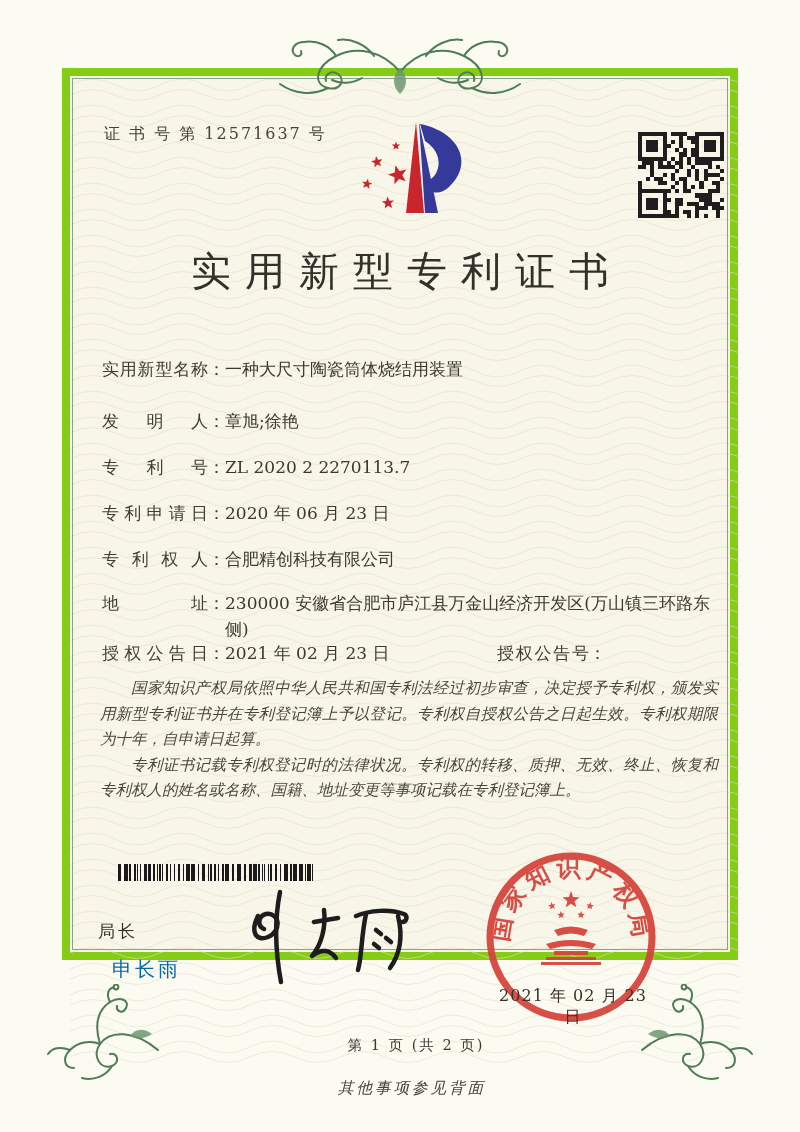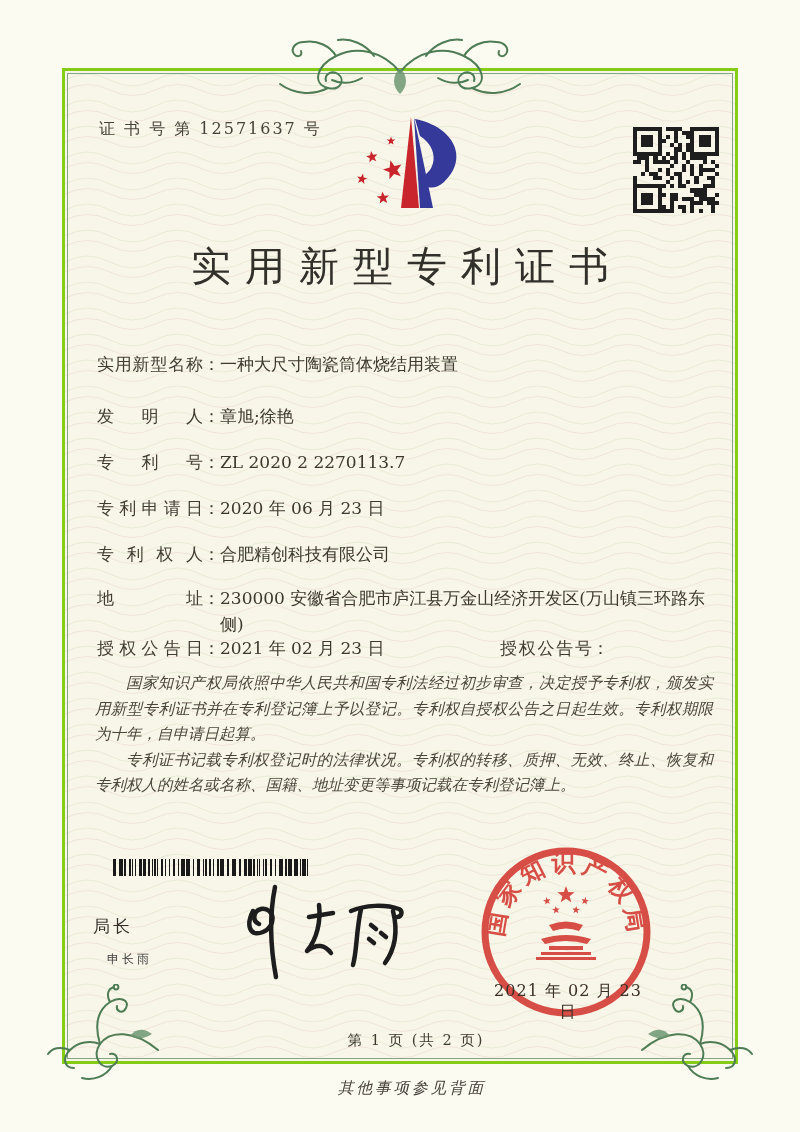--- a/index.html
+++ b/index.html
@@ -4,22 +4,22 @@
 <style>
   html,body{margin:0;padding:0;}
   body{
     width:800px;height:1132px;position:relative;overflow:hidden;
     background:#fcfbf2;
     font-family:"DejaVu Serif","Liberation Serif",serif;
     color:#3e3a2f;
   }
   
   .cert{
-    position:absolute;left:62px;top:68px;width:676px;height:996px;
-    background:#f8f6e8;border:3px solid #84cc16;box-sizing:border-box;
+    position:absolute;left:62px;top:68px;width:676px;height:892px;
+    background:#f8f6e8;border:8px solid #84cc16;box-sizing:border-box;
   }
   .cert::before{
     content:"";position:absolute;inset:2px;border:1px solid #82a684;
     pointer-events:none;z-index:1;
   }
   .waves{position:absolute;inset:0;z-index:0;opacity:.6;}
   .cert > .item{position:absolute;z-index:2;}
   
   .cert-no{left:34px;top:48px;font-size:16px;letter-spacing:2px;color:#46423a;}
   .logo{left:276px;top:40px;width:130px;height:108px;}
@@ -34,31 +34,31 @@
   .frow{left:32px;width:616px;font-size:17px;line-height:26px;display:flex;}
   .flabel{
     display:inline-block;width:106px;flex:none;
     text-align:justify;text-align-last:justify;color:#403c32;
   }
   .fcolon{flex:none;}
   .fvalue{color:#3c382e;}
   .frow.two{display:block;}
   .frow.two .pair{display:inline-flex;align-items:flex-end;}
   .frow.two .pair.second{position:absolute;left:395px;top:0;}
-  .frow.two .pair.second .flabel{width:92px;margin-left:8px;}
+  .frow.two .pair.second .flabel{width:92px;}
   
   .paras{left:30px;top:600px;width:618px;}
   .paras p{
     margin:0;font-size:15.5px;line-height:25.5px;text-indent:2em;
     text-align:justify;color:#4a463b;font-style:italic;
   }
   
   .barcode{left:48px;top:788px;width:196px;height:17px;}
   .signer-role{left:28px;top:844px;font-size:17px;letter-spacing:3px;color:#33302a;}
-  .signer-name{left:42px;top:880px;font-size:12px;letter-spacing:3px;color:#404040;}
+  .signer-name{left:42px;top:880px;font-size:20px;letter-spacing:3px;color:#0369a1;}
   .signature{left:158px;top:806px;width:192px;height:108px;}
   .seal{left:412px;top:772px;width:178px;height:178px;opacity:.93;z-index:3;}
   .seal-date{
     left:420px;top:910px;width:166px;text-align:center;z-index:4;
     font-size:16px;letter-spacing:1px;color:#3b2f27;
   }
   .page-info{left:16px;top:960px;width:100%;text-align:center;font-size:14.5px;letter-spacing:2px;color:#3d392f;}
   
   .back-note{
     position:absolute;left:0;top:1078px;width:100%;text-align:center;

